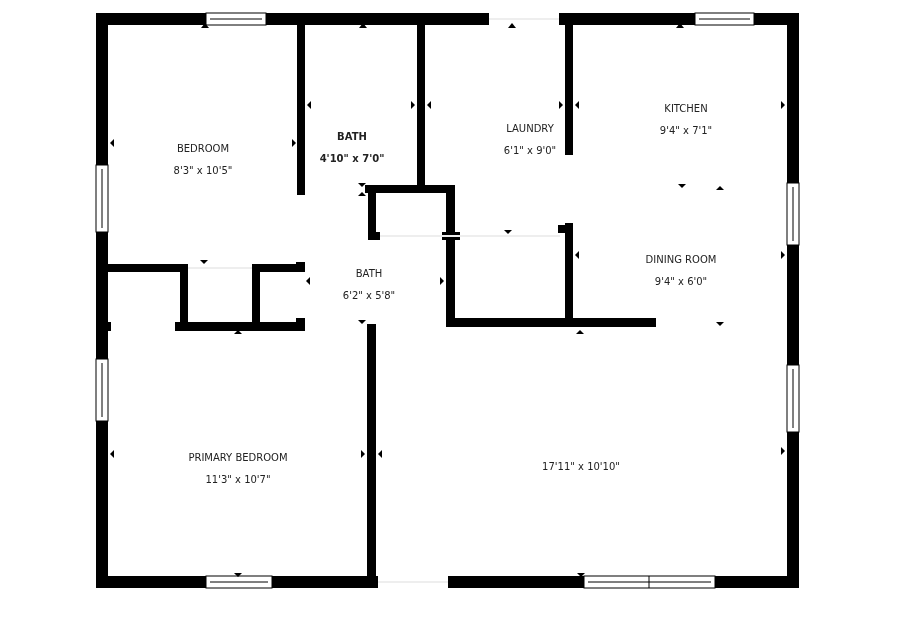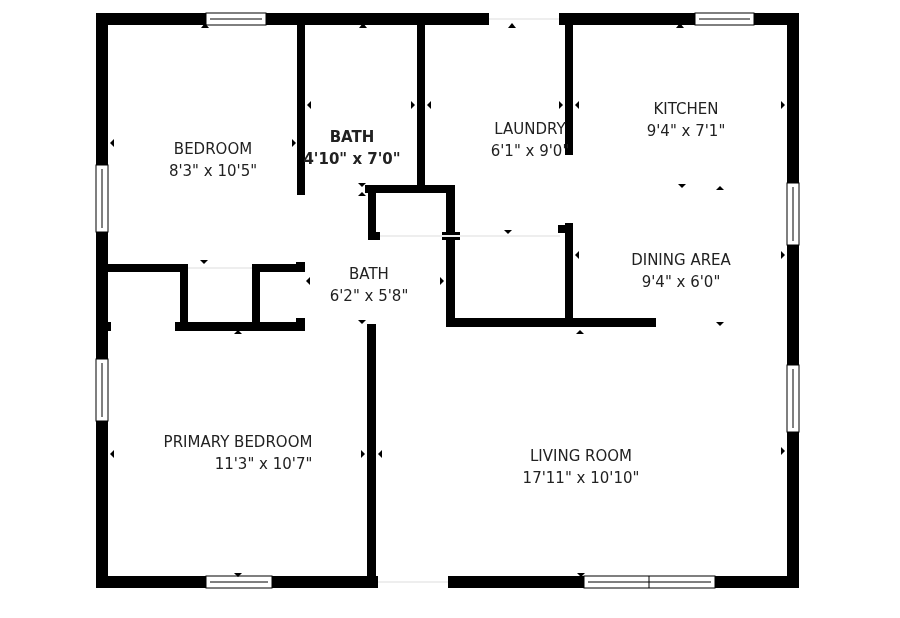--- a/index.html
+++ b/index.html
@@ -1,18 +1,18 @@
 <!DOCTYPE html>
 <html><head>
 <meta charset="utf-8">
 <style>
   html, body { margin:0; padding:0; background:#ffffff; }
   body { width:900px; height:618px; position:relative; overflow:hidden; font-family:"DejaVu Sans", sans-serif; }
   #plan { position:absolute; left:0; top:0; width:900px; height:618px; }
-  .room-label { position:absolute; text-align:center; color:#222222; font-size:15px; line-height:22px; transform:translate(-50%, -50%); white-space:nowrap; }
+  .room-label { position:absolute; text-align:center; color:#222222; font-size:10px; line-height:22px; transform:translate(-50%, -50%); white-space:nowrap; }
   .room-label .name, .room-label .dim { display:block; }
 </style>
 </head>
 <body>
 
 <svg id="plan" viewBox="0 0 900 618" xmlns="http://www.w3.org/2000/svg">
   <g fill="#000">
 
     <rect x="96" y="13" width="110" height="12"></rect>
     <rect x="266" y="13" width="223" height="12"></rect>
@@ -113,44 +113,43 @@
     <polygon points="358,320 362,324 366,320"></polygon>
     <polygon points="110,454 114,450 114,458"></polygon>
     <polygon points="365,454 361,450 361,458"></polygon>
     <polygon points="378,454 382,450 382,458"></polygon>
     <polygon points="785,451 781,447 781,455"></polygon>
     <polygon points="234,573 238,577 242,573"></polygon>
     <polygon points="577,573 581,577 585,573"></polygon>
   </g>
 </svg>
 
-<div class="room-label" style="left:213px; top:160px;">
+<div class="room-label" style="left:203px; top:160px;">
   <span class="name">BEDROOM</span>
   <span class="dim">8'3" x 10'5"</span>
 </div>
 <div class="room-label" style="left:352px; top:148px;font-weight:bold;">
   <span class="name">BATH</span>
   <span class="dim">4'10" x 7'0"</span>
 </div>
 <div class="room-label" style="left:498px; top:140px;margin-left:32px;">
   <span class="name">LAUNDRY</span>
   <span class="dim">6'1" x 9'0"</span>
 </div>
 <div class="room-label" style="left:686px; top:120px;">
   <span class="name">KITCHEN</span>
   <span class="dim">9'4" x 7'1"</span>
 </div>
 <div class="room-label" style="left:369px; top:285px;">
   <span class="name">BATH</span>
   <span class="dim">6'2" x 5'8"</span>
 </div>
 <div class="room-label" style="left:681px; top:271px;">
-  <span class="name">DINING AREA</span>
+  <span class="name">DINING ROOM</span>
   <span class="dim">9'4" x 6'0"</span>
 </div>
-<div class="room-label" style="left:238px; top:453px;text-align:right;">
+<div class="room-label" style="left:238px; top:469px;">
   <span class="name">PRIMARY BEDROOM</span>
   <span class="dim">11'3" x 10'7"</span>
 </div>
 <div class="room-label" style="left:581px; top:467px;">
-  <span class="name">LIVING ROOM</span>
   <span class="dim">17'11" x 10'10"</span>
 </div>
 
 </body></html>

